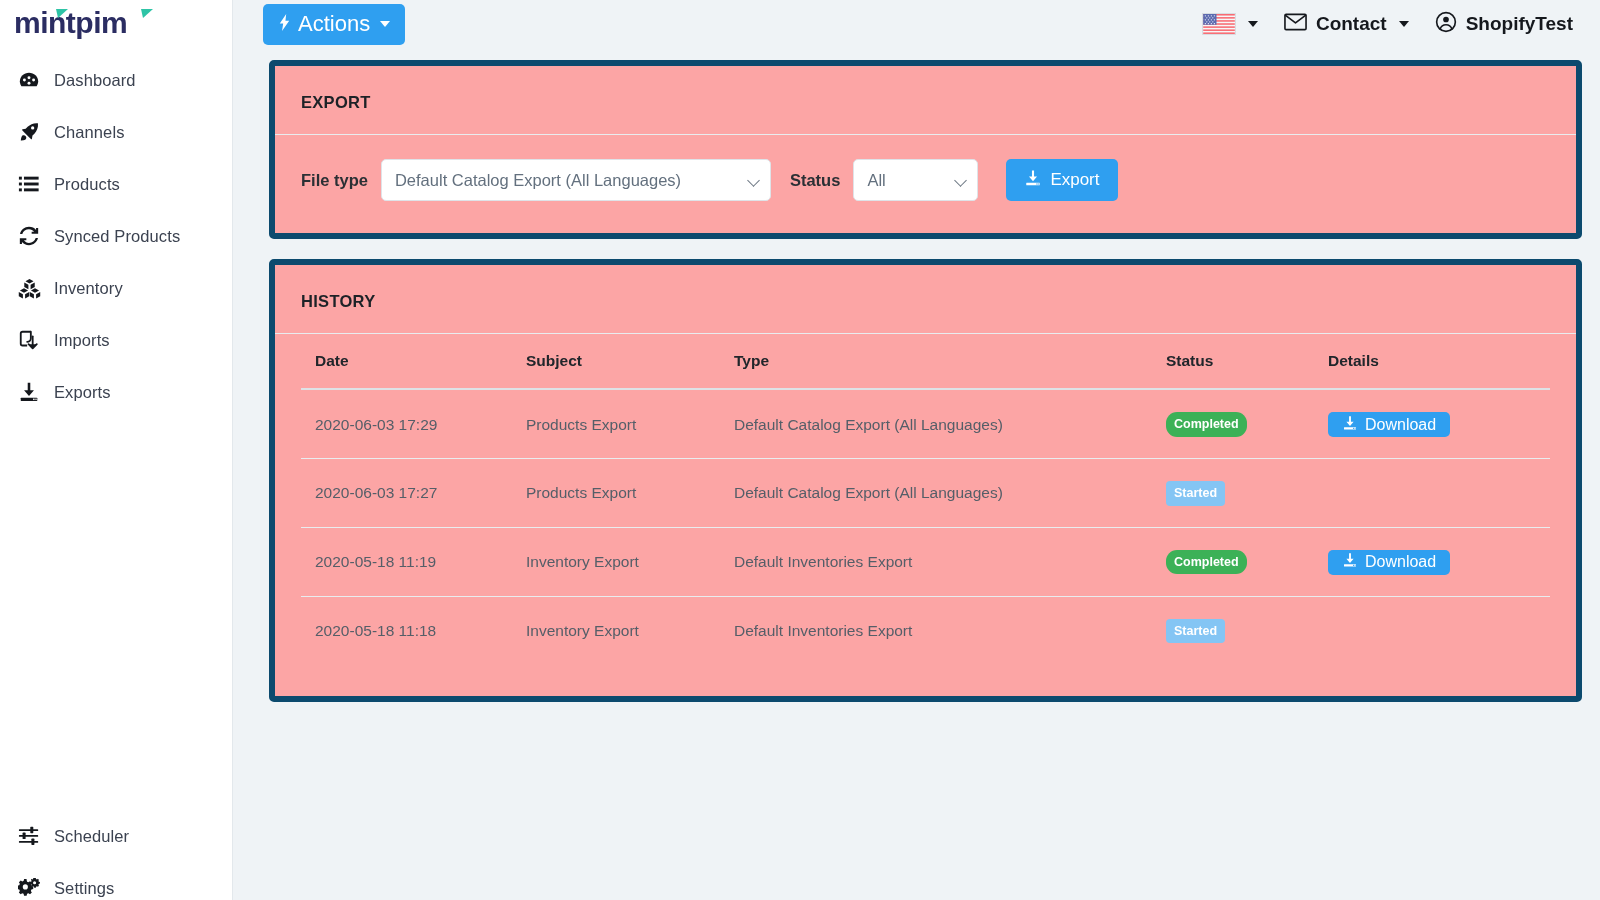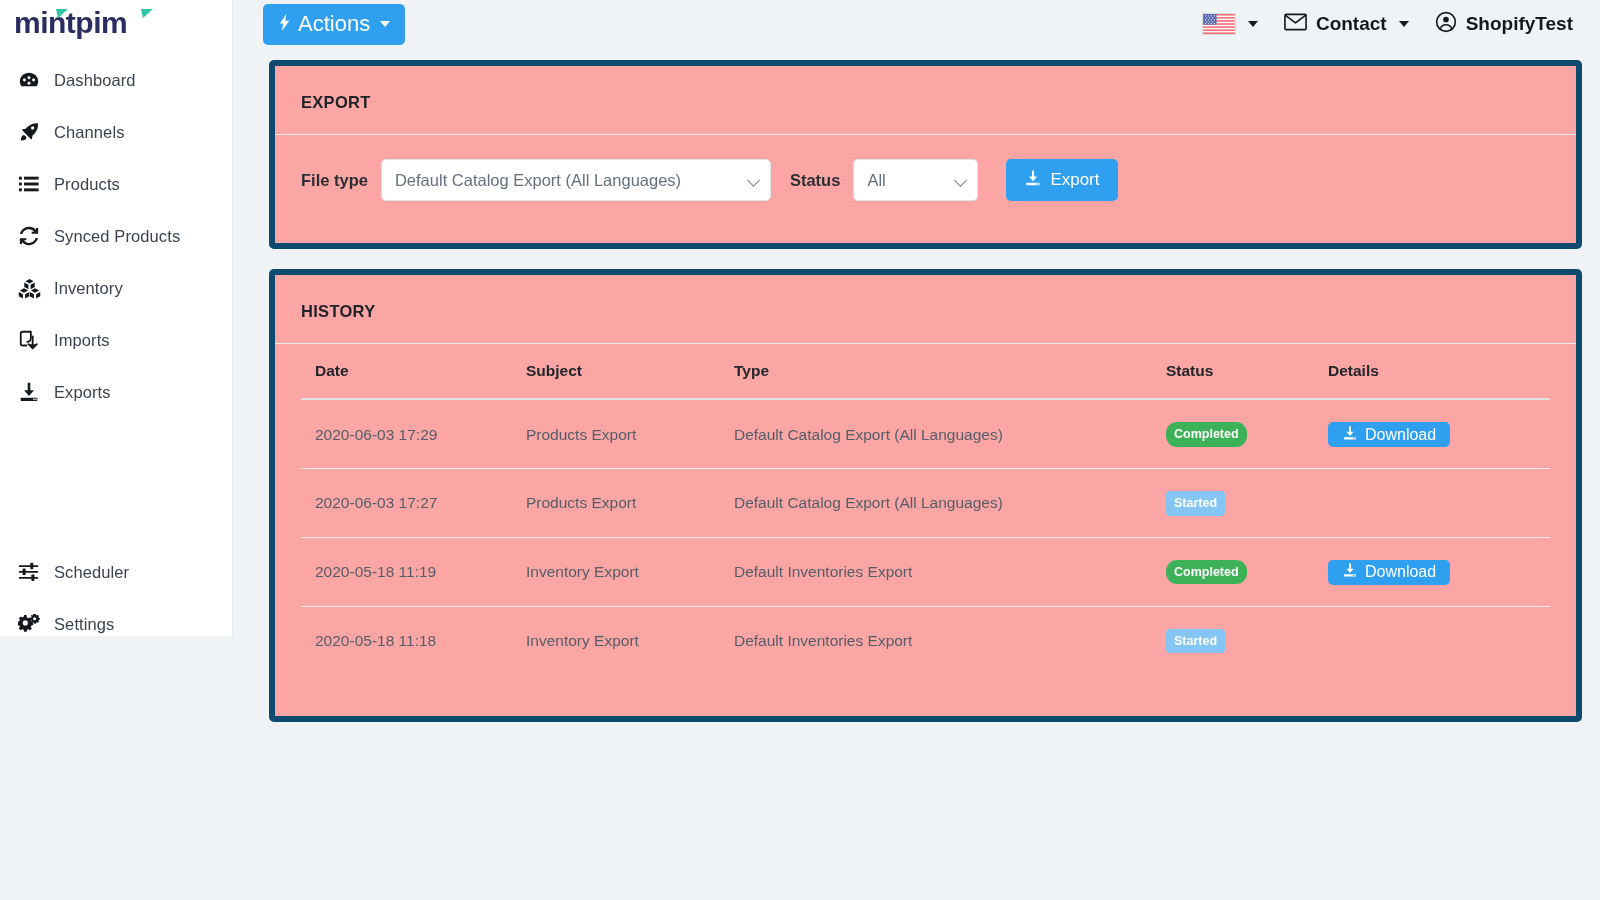--- a/index.html
+++ b/index.html
@@ -9,21 +9,21 @@
     font-family: "Liberation Sans", sans-serif;
     background: #eff3f6;
     color: #3d4852;
   }
 
   
   .app { display: flex; width: 1600px; height: 900px; }
 
   
   .sidebar {
-    width: 233px; min-width: 233px; height: 636px;
+    width: 233px; min-width: 233px; height: 900px;
     background: #ffffff;
     border-right: 1px solid #e3e8ec;
     display: flex; flex-direction: column;
     position: relative;
   }
   .brand { padding: 6px 0 6px 14px; height: 48px; display: flex; align-items: center; }
   .brand svg { display: block; }
 
   .nav { margin-top: 6px; }
   .nav-item {
@@ -82,21 +82,21 @@
     border: 6px solid #0c4a6e;
     border-radius: 5px;
     margin-bottom: 20px;
   }
   .card-title {
     font-size: 16.5px; font-weight: bold; color: #1d2227;
     letter-spacing: .3px;
     padding: 27px 26px 22px 26px;
     border-bottom: 1px solid #e9ecef;
   }
-  .card-body { padding: 24px 26px 42px 26px; }
+  .card-body { padding: 24px 26px 32px 26px; }
 
   
   .form-row { display: flex; align-items: center; gap: 0; }
   .form-label {
     font-size: 16.5px; font-weight: bold; color: #2b3035;
     margin-right: 13px; white-space: nowrap;
   }
   .form-label.second { margin-left: 19px; }
   select.sel {
     appearance: none; -webkit-appearance: none;

